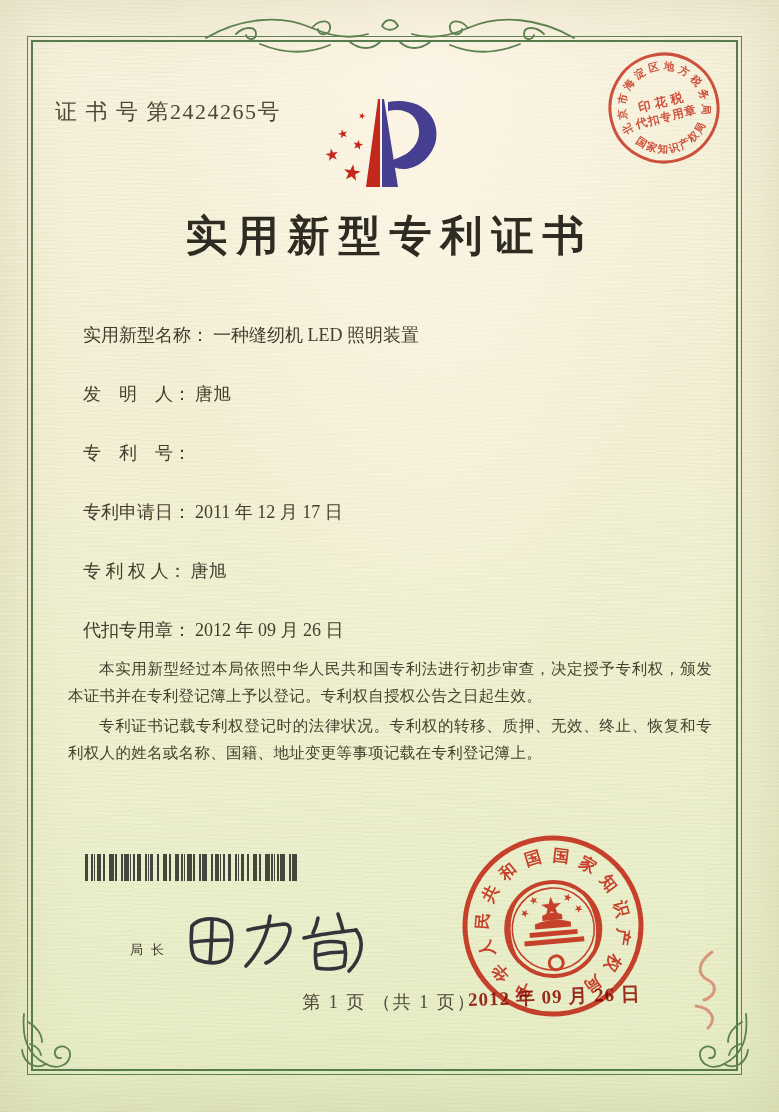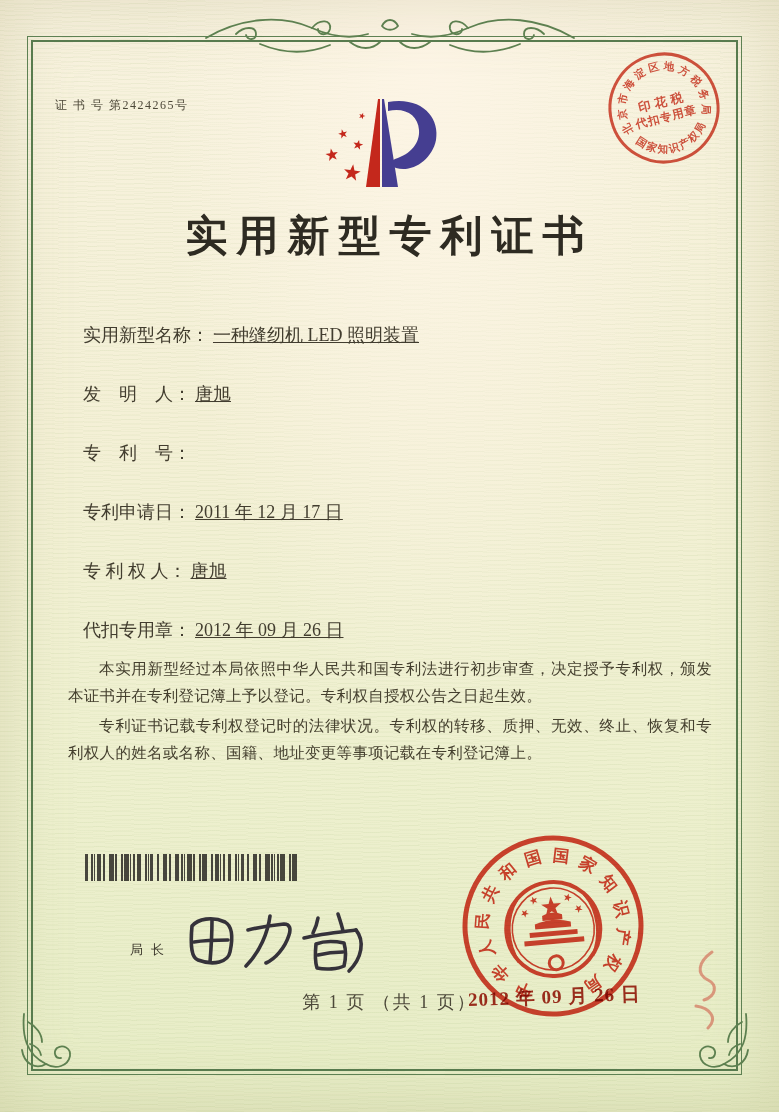--- a/index.html
+++ b/index.html
@@ -7,28 +7,28 @@
     background:
       radial-gradient(ellipse at 55% 3%, rgba(253,245,230,.95), rgba(253,245,230,0) 45%),
       repeating-linear-gradient(2deg, rgba(125,165,95,.055) 0 1px, rgba(0,0,0,0) 1px 4px),
       repeating-linear-gradient(-3deg, rgba(150,175,95,.05) 0 1px, rgba(0,0,0,0) 1px 5px),
       linear-gradient(178deg,#f8f2df 0%,#f4f0d6 38%,#eef0cf 68%,#e6ecc5 100%);
     box-shadow: inset 0 0 70px rgba(170,160,110,.28);
     font-family:"Liberation Serif","DejaVu Serif",serif;color:#3f3b2e;}
   .frame{position:absolute;left:27px;top:36px;right:37px;bottom:37px;border:1px solid #5e8153;}
   .frame::after{content:"";position:absolute;inset:3px;border:2px solid #587b4e;}
   .ornament{position:absolute;pointer-events:none;}
-  .cert-no{position:absolute;left:55px;top:97px;font-size:12px;letter-spacing:1.5px;color:#4c4738;}
+  .cert-no{position:absolute;left:55px;top:97px;font-size:22px;letter-spacing:1.5px;color:#4c4738;}
   .logo{position:absolute;left:310px;top:84px;width:152px;height:120px;}
   .title{position:absolute;left:0;top:208px;width:100%;text-align:center;
     font-size:42px;font-weight:bold;letter-spacing:9px;color:#2e2b22;}
   .fields{position:absolute;left:83px;top:323px;right:60px;}
   .field{display:flex;margin-bottom:35px;font-size:18px;color:#423d2f;}
   .field .lab{white-space:pre;}
-  .field .val{white-space:pre;margin-left:4px;text-decoration:underline;}
+  .field .val{white-space:pre;margin-left:4px;}
   .body-text{position:absolute;left:64px;top:652px;width:652px;font-size:15.5px;
     line-height:1.72;letter-spacing:.3px;text-align:justify;color:#45402f;}
   .body-text p{margin:4px;text-indent:2em;}
   .barcode{position:absolute;left:85px;top:854px;width:214px;height:27px;opacity:.82;
     background:
       repeating-linear-gradient(90deg,#23211e 0 2px,rgba(0,0,0,0) 2px 6px),
       repeating-linear-gradient(90deg,#23211e 0 1px,rgba(0,0,0,0) 1px 9px),
       repeating-linear-gradient(90deg,#23211e 0 3px,rgba(0,0,0,0) 3px 13px);}
   .director{position:absolute;left:130px;top:941px;font-size:13px;letter-spacing:8px;color:#3c382c;}
   .signature{position:absolute;left:178px;top:896px;width:210px;height:95px;}

